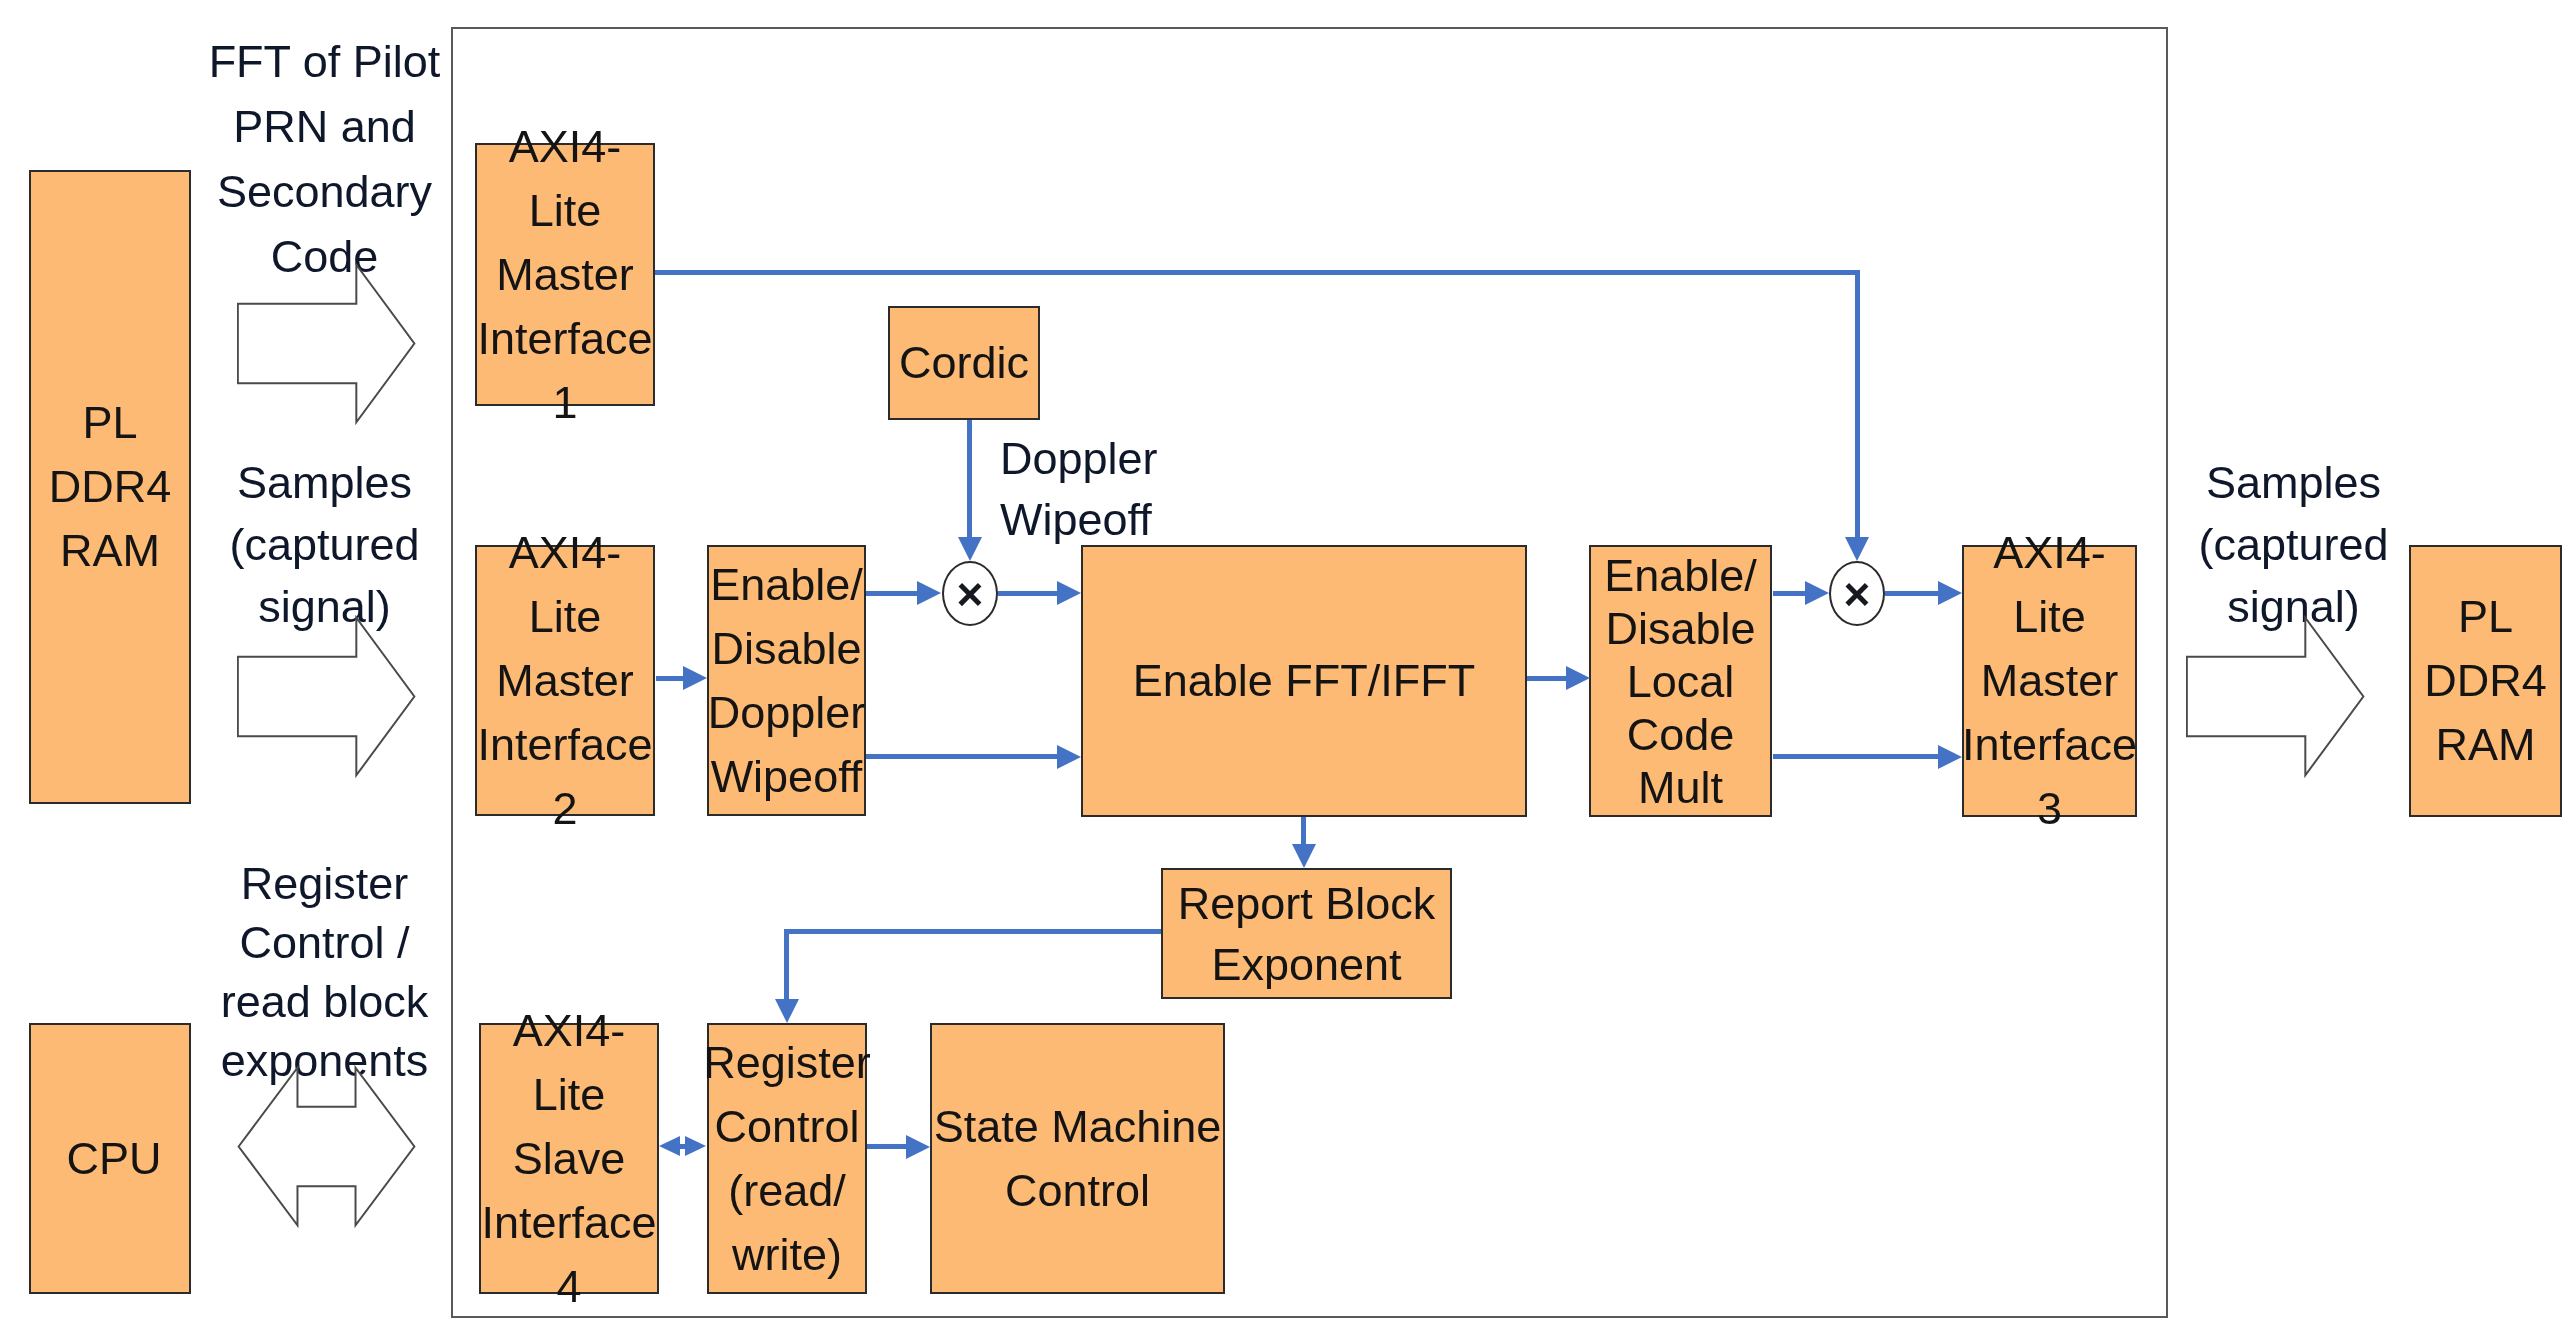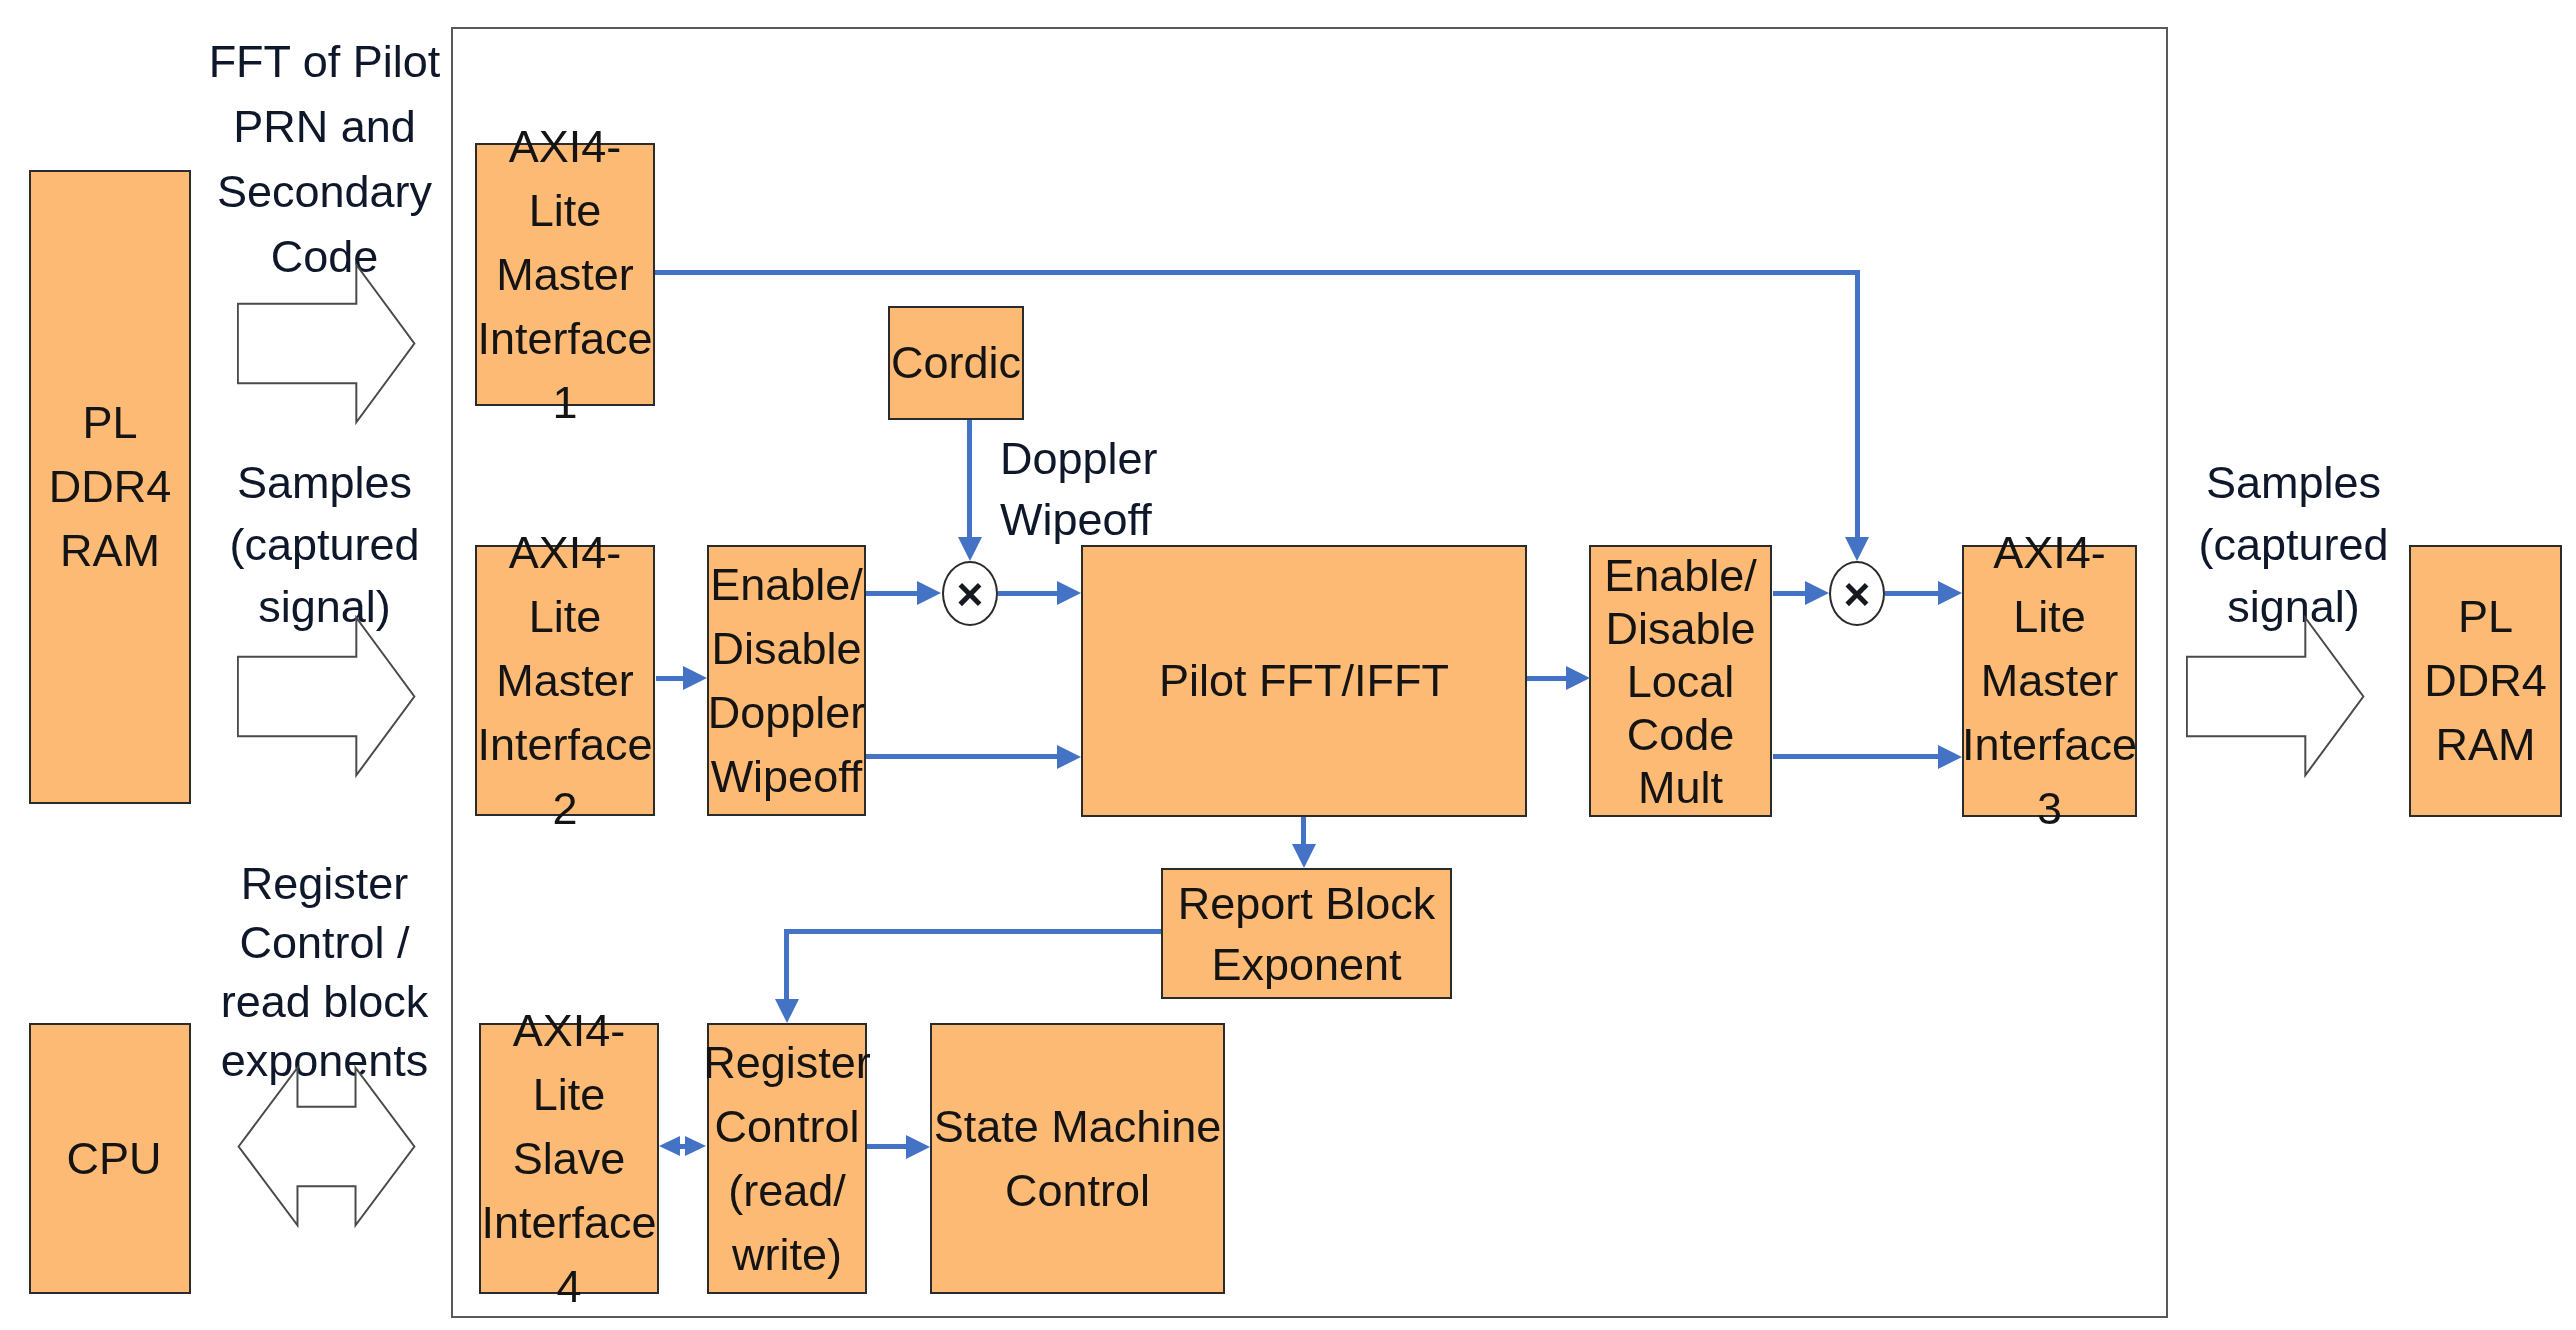--- a/index.html
+++ b/index.html
@@ -105,30 +105,30 @@
     <polygon points="2,105 76,6 76,55 149,55 149,6 223,105 149,204 149,155 76,155 76,204" fill="#ffffff" stroke="#4a4a4a" stroke-width="2.5"></polygon>
   </svg>
   <svg class="hollow" style="left:2186px;top:613px;" width="179" height="167" viewBox="0 0 225 210">
     <polygon points="1,55 150,55 150,6 223,105 150,204 150,155 1,155" fill="#ffffff" stroke="#4a4a4a" stroke-width="2.5"></polygon>
   </svg>
 
   <div class="box" style="left:475px;top:143px;width:180px;height:263px;">AXI4-Lite
 Master
 Interface
 1</div>
-  <div class="box" style="left:888px;top:306px;width:136px;height:114px;">Cordic</div>
+  <div class="box" style="left:888px;top:306px;width:152px;height:114px;">Cordic</div>
   <div class="box" style="left:475px;top:545px;width:180px;height:271px;">AXI4-Lite
 Master
 Interface
 2</div>
   <div class="box" style="left:707px;top:545px;width:159px;height:271px;">Enable/
 Disable
 Doppler
 Wipeoff</div>
-  <div class="box" style="left:1081px;top:545px;width:446px;height:272px;">Pilot FFT/IFFT</div>
+  <div class="box" style="left:1081px;top:545px;width:446px;height:272px;">Enable FFT/IFFT</div>
   <div class="box lh66" style="left:1589px;top:545px;width:183px;height:272px;">Enable/
 Disable
 Local
 Code
 Mult</div>
   <div class="box" style="left:1962px;top:545px;width:175px;height:272px;">AXI4-Lite
 Master
 Interface
 3</div>
   <div class="box lh76" style="left:1161px;top:868px;width:291px;height:131px;">Report Block

